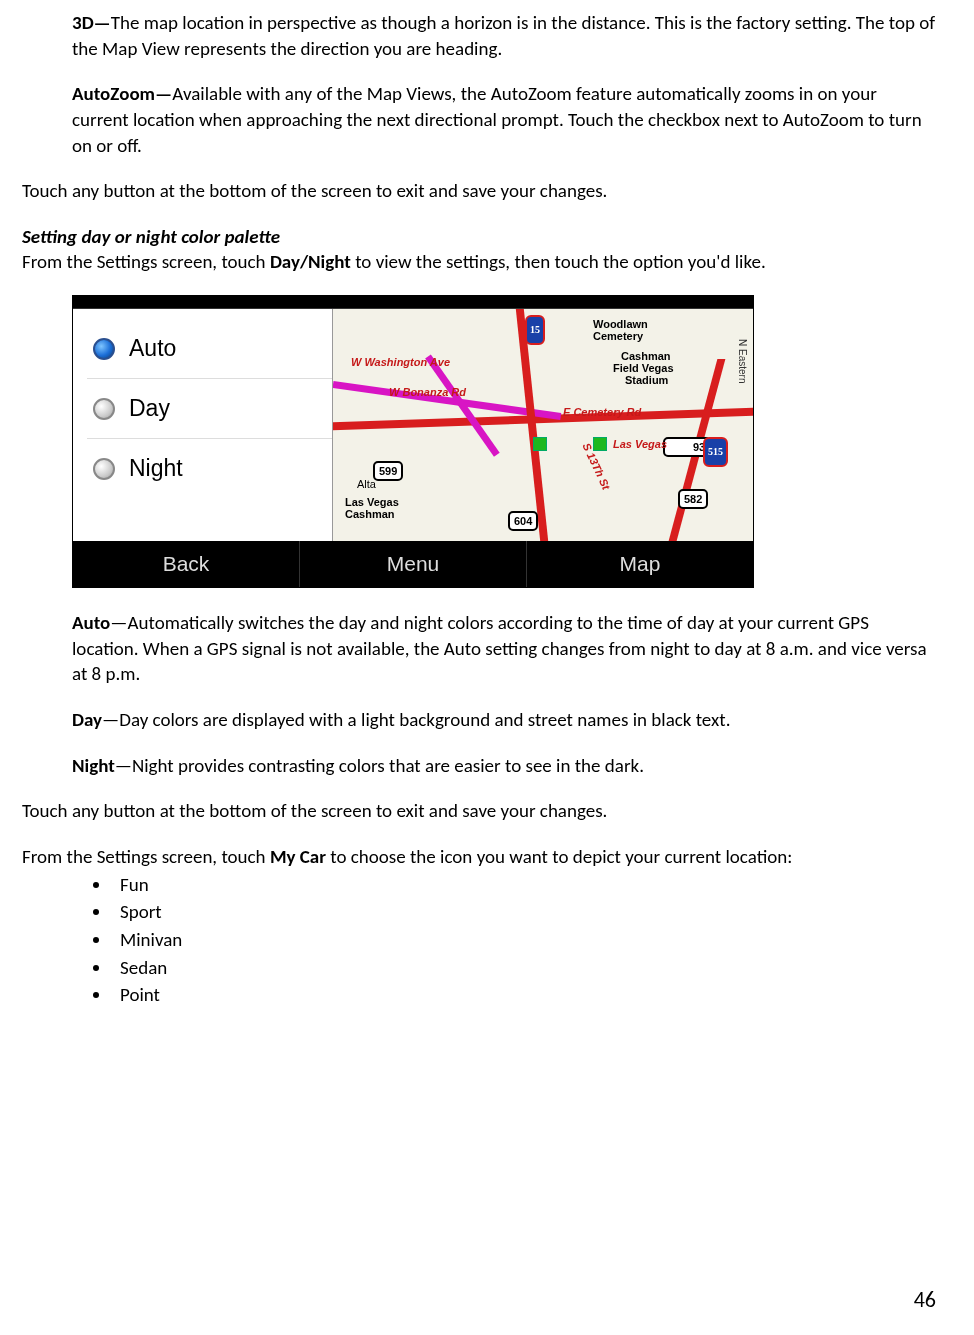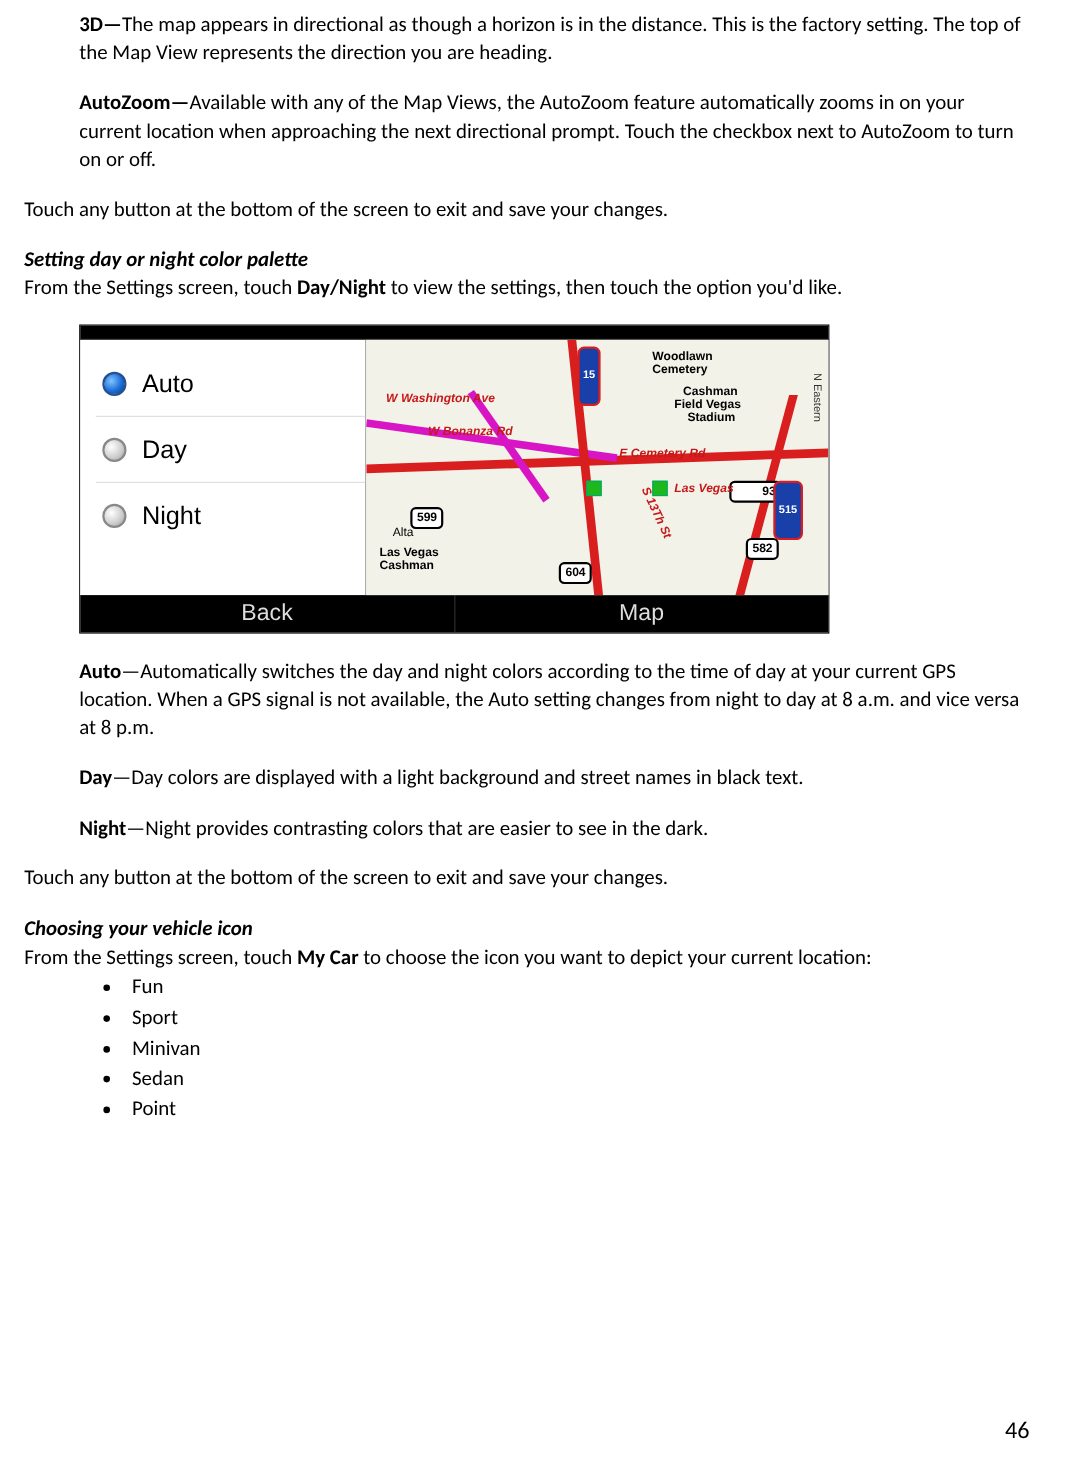--- a/index.html
+++ b/index.html
@@ -98,51 +98,51 @@
   .maparea { position:absolute; font-family: Arial, sans-serif; }
   .road-red { background:#d81e1e; }
   .road-mag { background:#d815c4; }
   .shield {
     background:#fff; border:2px solid #000; border-radius:5px;
     font-size:11px; font-weight:bold; padding:0 4px; line-height:16px;
     text-align:center;
   }
   .shield.interstate {
     background:#1940a8; color:#fff; border-color:#d81e1e;
-    border-radius:6px; font-size:10px; padding:17px 3px;
+    border-radius:6px; font-size:10px; padding:5px 3px;font-family:Liberation Serif, serif;
   }
   .greensq { width:12px; height:12px; background:#1eb81e; border:1px solid #0a6; }
   .lbl { font-size:11px; color:#000; white-space:nowrap; }
   .lbl.red { color:#c51919; font-weight:bold; font-style:italic; }
   .lbl.dark { font-weight:bold; }
   .vlabel { writing-mode: vertical-rl; font-size:10px; color:#333; }
   .ss-bottom {
     background:#000;
     display:flex;
-    height:34px;
+    height:46px;
   }
   .ss-btn {
     flex:1;
     color:#ddd;
     font-size:21px;
     display:flex;
     align-items:center;
     justify-content:center;
     border-right:1px solid #333;
     font-weight:normal;
   }
   .ss-btn:last-child { border-right:none; }
 </style>
 </head>
 <body>
 
 <div class="page">
 
   <p class="indent-1">
-    <span class="bold">3D—</span><span>The map appears in directional as though a horizon is in the distance. This is the factory setting. The top of the Map View represents the direction you are heading.</span>
+    <span class="bold">3D—</span><span>The map location in perspective as though a horizon is in the distance. This is the factory setting. The top of the Map View represents the direction you are heading.</span>
   </p>
 
   <p class="indent-1">
     <span class="bold">AutoZoom—</span><span>Available with any of the Map Views, the AutoZoom feature automatically zooms in on your current location when approaching the next directional prompt. Touch the checkbox next to AutoZoom to turn on or off.</span>
   </p>
 
   <p>Touch any button at the bottom of the screen to exit and save your changes.</p>
 
   <p class="tight heading">Setting day or night color palette</p>
   <p>
@@ -195,39 +195,39 @@
         <div class="maparea lbl" style="left:24px;top:168px;">Alta</div>
         <div class="maparea lbl dark" style="left:12px;top:186px;">Las Vegas</div>
         <div class="maparea lbl dark" style="left:12px;top:198px;">Cashman</div>
         <div class="maparea lbl red" style="left:280px;top:128px;font-style:italic;">Las Vegas</div>
         <div class="maparea lbl red" style="left:238px;top:150px;transform:rotate(65deg);font-style:italic;">S 13Th St</div>
         <div class="maparea vlabel" style="right:4px;top:30px;">N Eastern</div>
       </div>
     </div>
     <div class="ss-bottom">
       <div class="ss-btn">Back</div>
+      <div class="ss-btn">Menu</div>
       <div class="ss-btn">Map</div>
     </div>
   </div>
 
   <p class="indent-1">
     <span class="bold">Auto</span><span>—Automatically switches the day and night colors according to the time of day at your current GPS location. When a GPS signal is not available, the Auto setting changes from night to day at 8 a.m. and vice versa at 8 p.m.</span>
   </p>
 
   <p class="indent-1">
     <span class="bold">Day</span><span>—Day colors are displayed with a light background and street names in black text.</span>
   </p>
 
   <p class="indent-1">
     <span class="bold">Night</span><span>—Night provides contrasting colors that are easier to see in the dark.</span>
   </p>
 
   <p>Touch any button at the bottom of the screen to exit and save your changes.</p>
 
-  <p class="tight heading">Choosing your vehicle icon</p>
   <p class="tight">
     <span>From the Settings screen, touch </span><span class="bold">My Car</span><span> to choose the icon you want to depict your current location:</span>
   </p>
 
   <ul class="bullets">
     <li>Fun</li>
     <li>Sport</li>
     <li>Minivan</li>
     <li>Sedan</li>
     <li>Point</li>

